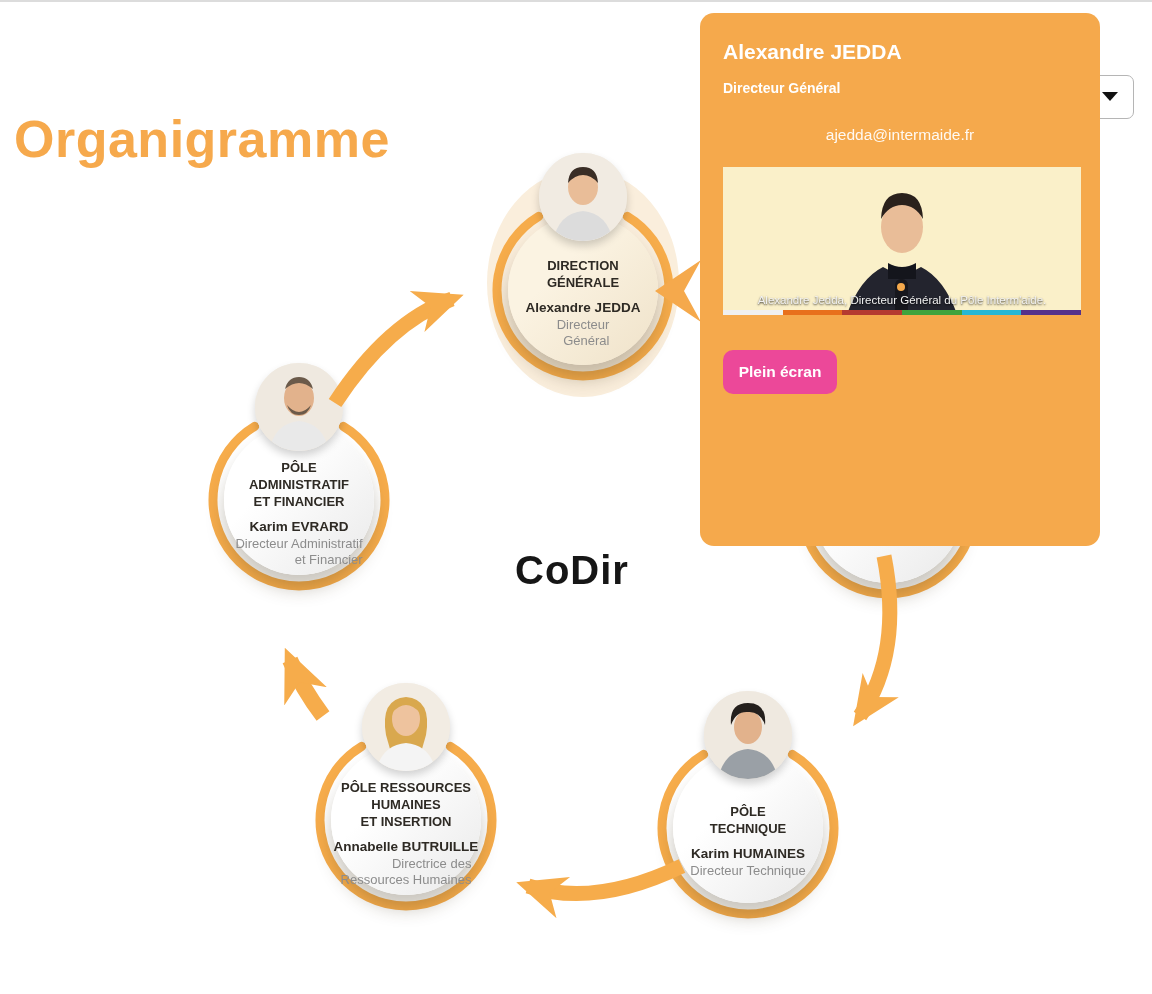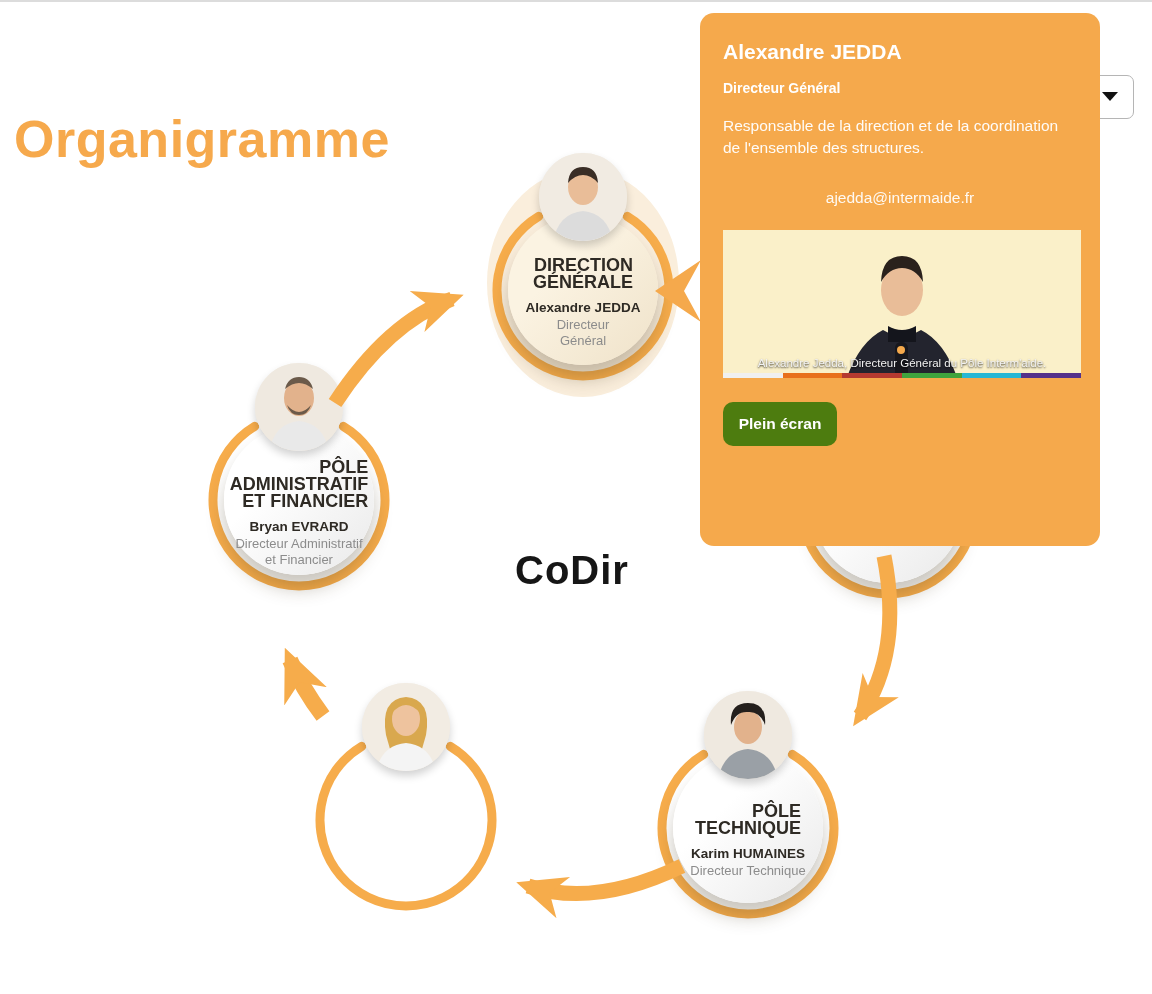--- a/index.html
+++ b/index.html
@@ -35,23 +35,23 @@
     background:linear-gradient(135deg,#ffffff 35%,#e9e9e9 100%);
     box-shadow:0 14px 18px rgba(70,55,25,.28);
     display:flex;flex-direction:column;align-items:center;justify-content:center;
     padding-top:26px;box-sizing:border-box;text-align:center;
   }
   .node.selected .node-circle{background:linear-gradient(135deg,#FBF3E2 35%,#EFE2C9 100%);}
   .photo{
     position:absolute;left:51px;top:0;width:88px;height:88px;border-radius:50%;overflow:hidden;
     box-shadow:0 5px 9px rgba(0,0,0,.18);background:#f3ece2;
   }
-  .dept{font-size:18px;font-weight:bold;color:#2E2A24;line-height:17px;white-space:pre-line;text-align:right;}
+  .dept{font-size:13px;font-weight:bold;color:#2E2A24;line-height:17px;white-space:pre-line;}
   .pname{font-size:13.5px;font-weight:bold;color:#2E2A24;margin-top:9px;line-height:16px;}
-  .prole{font-size:13px;color:#8C8C8C;line-height:16px;white-space:pre-line;margin-top:1px;}
+  .prole{font-size:13px;color:#8C8C8C;line-height:16px;white-space:pre-line;margin-top:1px;text-align:right;}
   .node-top{left:488px;top:153px;}
   .node-left{left:204px;top:363px;}
   .node-bl{left:311px;top:683px;}
   .node-br{left:653px;top:691px;}
   .node-hidden{left:793px;top:371px;}
   .partial-label{
     position:absolute;left:828px;top:531px;width:174px;text-align:center;
     font-size:13px;color:#9a9a9a;z-index:2;
   }
 
@@ -83,21 +83,21 @@
     position:relative;margin-top:21px;width:358px;height:148px;background:#FAF0C9;
     overflow:hidden;cursor:pointer;
   }
   .video-caption{
     position:absolute;left:0;right:0;bottom:9px;text-align:center;font-size:11.5px;
     color:#f2f2f2;text-shadow:0 1px 2px rgba(0,0,0,.8);
   }
   .video-bar{position:absolute;left:0;right:0;bottom:0;height:5px;display:flex;}
   .video-bar span{flex:1;height:5px;}
   .fullscreen-btn{
-    margin-top:24px;width:114px;height:44px;background:#4d7c0f;border:none;border-radius:10px;
+    margin-top:35px;width:114px;height:44px;background:#ec4899;border:none;border-radius:10px;
     color:#ffffff;font-size:15.5px;font-weight:bold;font-family:"Liberation Sans",sans-serif;
     cursor:pointer;
   }
 </style>
 </head>
 <body>
 
 <div class="top-line"></div>
 
 <h1 class="page-title">Organigramme</h1>
@@ -136,39 +136,47 @@
 </div>
 
 <div class="node node-left">
   <svg class="ring" viewBox="0 0 190 190">
     <path d="M139.3,21.3 A86,86 0 1 1 50.7,21.3" fill="none" stroke="#F6AC4B" stroke-width="9" stroke-linecap="round"></path>
   </svg>
   <div class="node-circle">
     <div class="dept">PÔLE
 ADMINISTRATIF
 ET FINANCIER</div>
-    <div class="pname">Bryan EVRARD</div>
+    <div class="pname">Karim EVRARD</div>
     <div class="prole">Directeur Administratif
 et Financier</div>
   </div>
   <div class="photo">
     <svg viewBox="0 0 88 88" width="88" height="88">
       <rect width="88" height="88" fill="#efe9e0"></rect>
       <path d="M14,88 Q20,60 44,58 Q68,60 74,88 Z" fill="#e9e9e9"></path>
       <ellipse cx="44" cy="35" rx="15" ry="18" fill="#E2B28C"></ellipse>
       <path d="M30,26 Q33,14 44,14 Q55,14 58,26 Q51,20 44,20 Q37,20 30,26 Z" fill="#6b5a4a"></path>
       <path d="M32,42 Q44,56 56,42 Q53,52 44,52 Q35,52 32,42 Z" fill="#6b5a4a"></path>
     </svg>
   </div>
 </div>
 
 <div class="node node-bl">
   <svg class="ring" viewBox="0 0 190 190">
     <path d="M139.3,21.3 A86,86 0 1 1 50.7,21.3" fill="none" stroke="#F6AC4B" stroke-width="9" stroke-linecap="round"></path>
   </svg>
+  <div class="node-circle">
+    <div class="dept">PÔLE RESSOURCES
+HUMAINES
+ET INSERTION</div>
+    <div class="pname">Annabelle BUTRUILLE</div>
+    <div class="prole">Directrice des
+Ressources Humaines</div>
+  </div>
   <div class="photo">
     <svg viewBox="0 0 88 88" width="88" height="88">
       <rect width="88" height="88" fill="#f2ece3"></rect>
       <path d="M24,52 Q18,16 44,14 Q70,16 64,52 L60,66 L28,66 Z" fill="#D9A84E"></path>
       <path d="M14,88 Q20,62 44,60 Q68,62 74,88 Z" fill="#f4f4f4"></path>
       <ellipse cx="44" cy="36" rx="14" ry="17" fill="#EEC39E"></ellipse>
       <path d="M30,30 Q31,16 44,16 Q57,16 58,30 Q51,22 44,22 Q37,22 30,30 Z" fill="#D9A84E"></path>
     </svg>
   </div>
 </div>
@@ -208,21 +216,20 @@
 <div class="mini-dropdown">
   <span class="chev"></span>
 </div>
 
 <div class="card">
   <svg class="pointer" width="47" height="66" viewBox="0 0 47 66">
     <polygon points="47,2 1,33 47,64 30,33" fill="#F5A94C"></polygon>
   </svg>
   <div class="card-name">Alexandre JEDDA</div>
   <div class="card-role">Directeur Général</div>
-  <div class="card-desc">Responsable de la direction et de la coordination de l'ensemble des structures.</div>
   <div class="card-contact">
     <div>ajedda@intermaide.fr</div>
   </div>
   <div class="video">
     <svg width="358" height="196" viewBox="0 0 358 196">
       <rect width="358" height="196" fill="#FAF0C9"></rect>
       <path d="M112,196 Q124,118 160,100 L179,110 L198,100 Q234,118 246,196 Z" fill="#23242E"></path>
       <path d="M165,96 Q179,104 193,96 L193,112 L165,112 Z" fill="#14151c"></path>
       <ellipse cx="179" cy="60" rx="21" ry="26" fill="#E9BD98"></ellipse>
       <path d="M158,52 Q159,26 179,26 Q199,26 200,52 Q192,38 179,38 Q166,38 158,52 Z" fill="#2a211c"></path>

